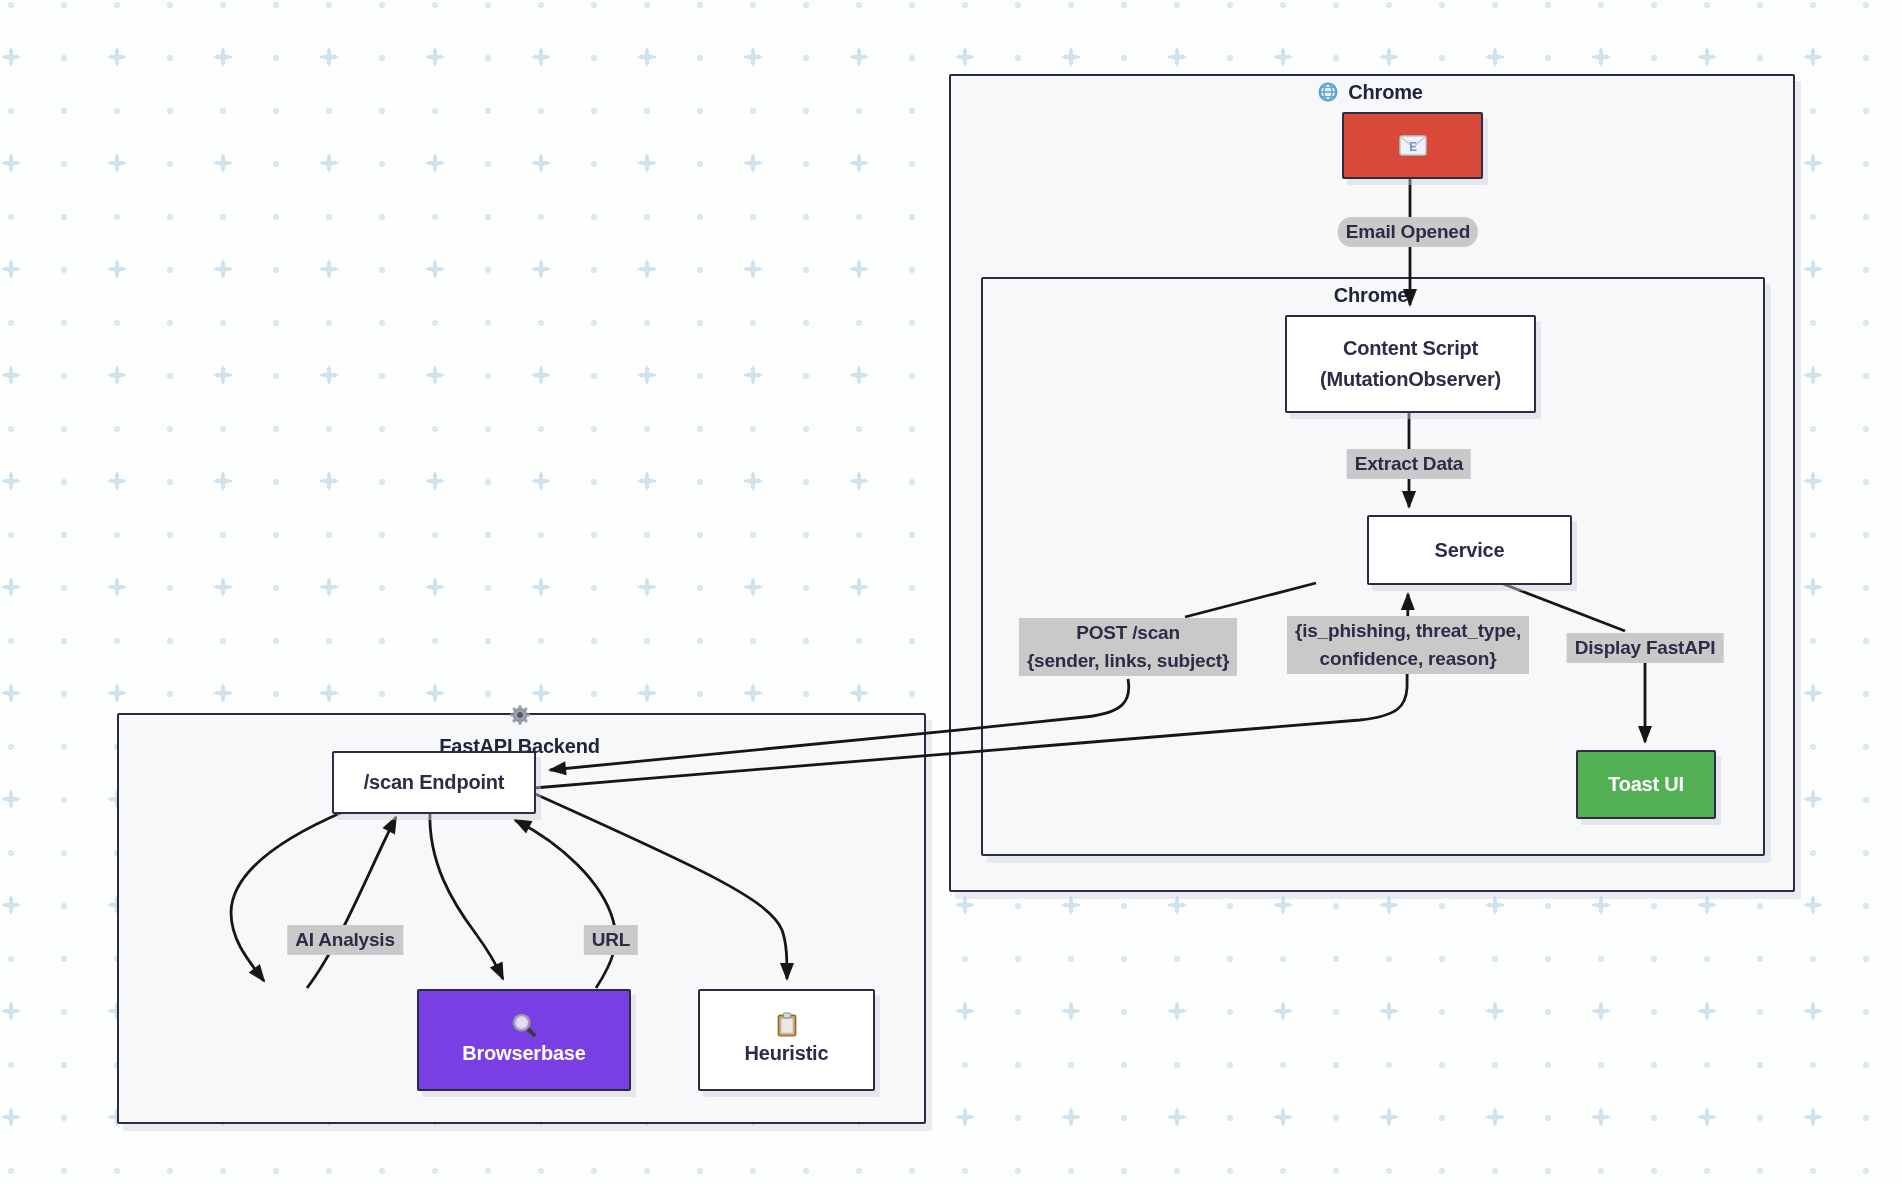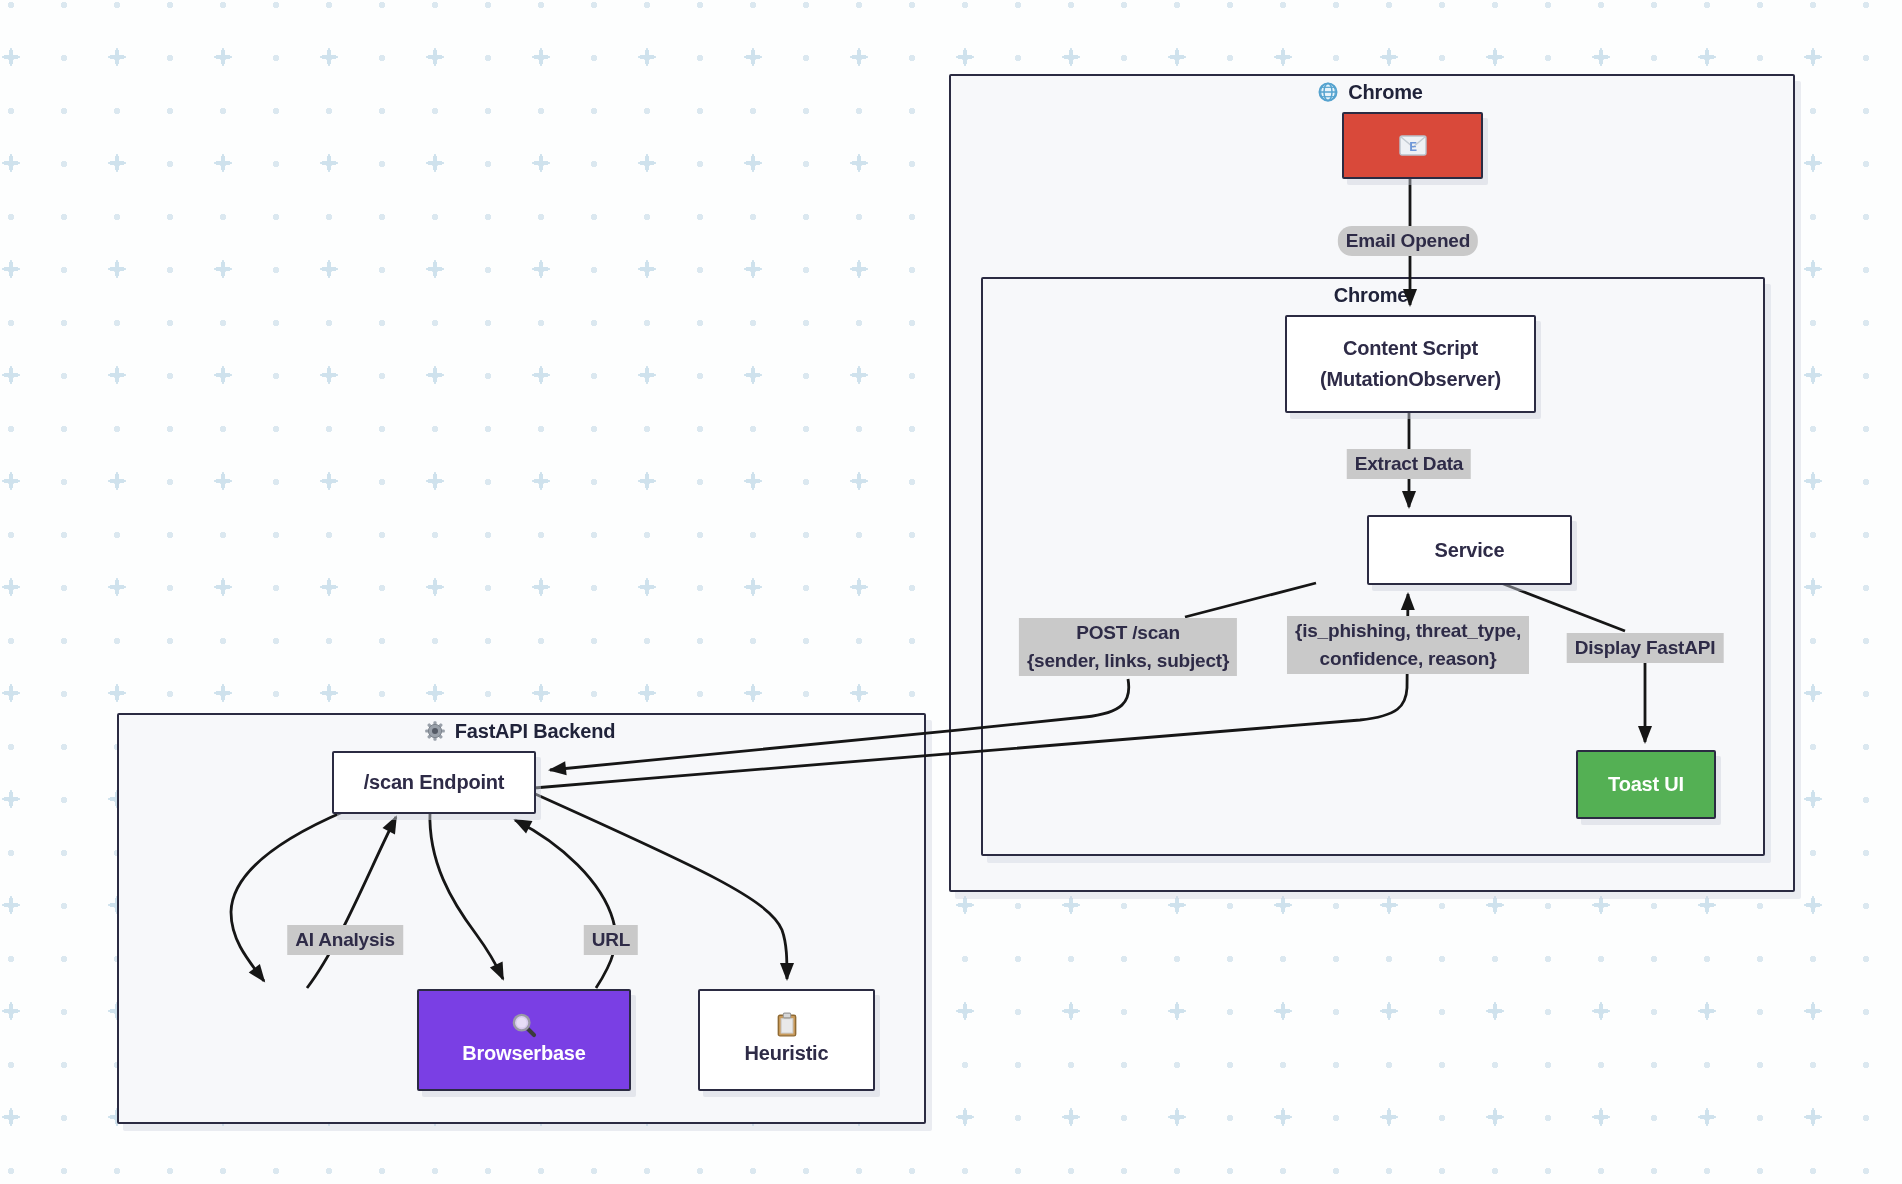--- a/index.html
+++ b/index.html
@@ -61,21 +61,21 @@
         <line x1="3.6" y1="15.7" x2="18.4" y2="15.7" stroke="#56a3cf" stroke-width="1.2"></line>
       </svg>
     </span>
     <span>Chrome</span>
   </div>
 
   <div class="frame-title" style="left:981px;top:284px;width:780px;height:22px;">
     <span>Chrome</span>
   </div>
 
-  <div class="frame-title" style="left:117px;top:719px;width:805px;height:24px;">
+  <div class="frame-title" style="left:117px;top:719px;width:805px;height:24px;flex-direction:column;">
     <span class="icon">
       <svg width="22" height="22" viewBox="0 0 22 22">
         <g fill="#9aa1aa">
           <rect x="9.4" y="1.2" width="3.2" height="19.6" rx="1.2"></rect>
           <rect x="9.4" y="1.2" width="3.2" height="19.6" rx="1.2" transform="rotate(45 11 11)"></rect>
           <rect x="9.4" y="1.2" width="3.2" height="19.6" rx="1.2" transform="rotate(90 11 11)"></rect>
           <rect x="9.4" y="1.2" width="3.2" height="19.6" rx="1.2" transform="rotate(135 11 11)"></rect>
         </g>
         <circle cx="11" cy="11" r="6.6" fill="#9aa1aa" stroke="#7c838c" stroke-width="1"></circle>
         <circle cx="11" cy="11" r="3" fill="#555b66"></circle>
@@ -149,21 +149,21 @@
     <span class="icon">
       <svg width="24" height="26" viewBox="0 0 22 24">
         <rect x="3" y="3" width="16" height="19" rx="1.5" fill="#c89a5b" stroke="#8f6a33" stroke-width="1.3"></rect>
         <rect x="5.6" y="6.2" width="10.8" height="13.2" fill="#e9e9e9" stroke="#cfcfcf" stroke-width="1"></rect>
         <rect x="7.6" y="1" width="6.8" height="4.4" rx="1" fill="#d7d7d7" stroke="#9a9a9a" stroke-width="1"></rect>
       </svg>
     </span>
     <div>Heuristic</div>
   </div>
 
-  <div class="edge-label" style="left:1408px;top:226px;border-radius:14px;">Email Opened</div>
+  <div class="edge-label" style="left:1408px;top:217px;border-radius:14px;">Email Opened</div>
 
   <div class="edge-label" style="left:1409px;top:449px;">Extract Data</div>
 
   <div class="edge-label" style="left:1128px;top:618px;">
     <div>POST /scan</div>
     <div>{sender, links, subject}</div>
   </div>
 
   <div class="edge-label" style="left:1408px;top:616px;">
     <div>{is_phishing, threat_type,</div>

